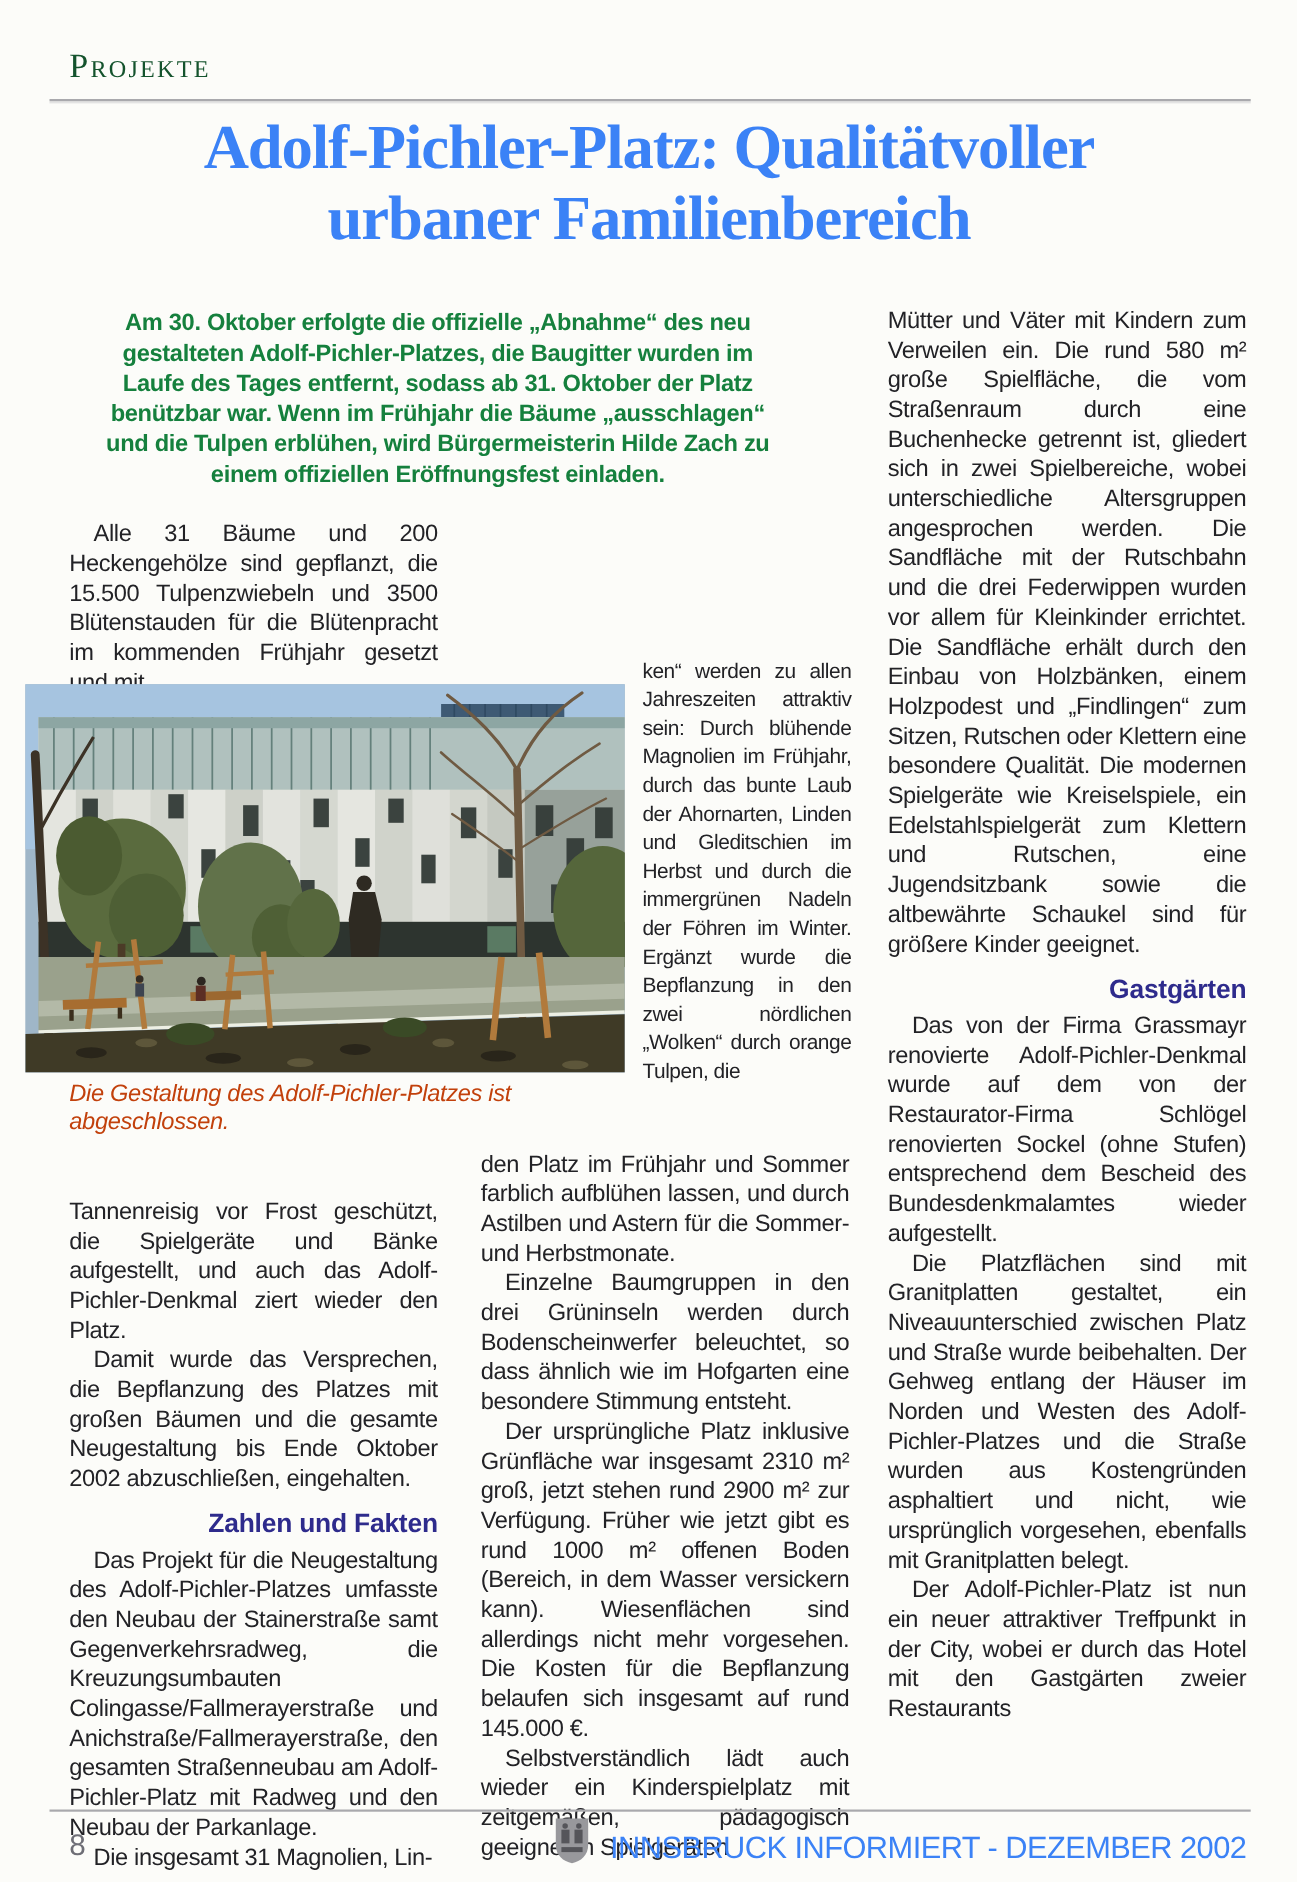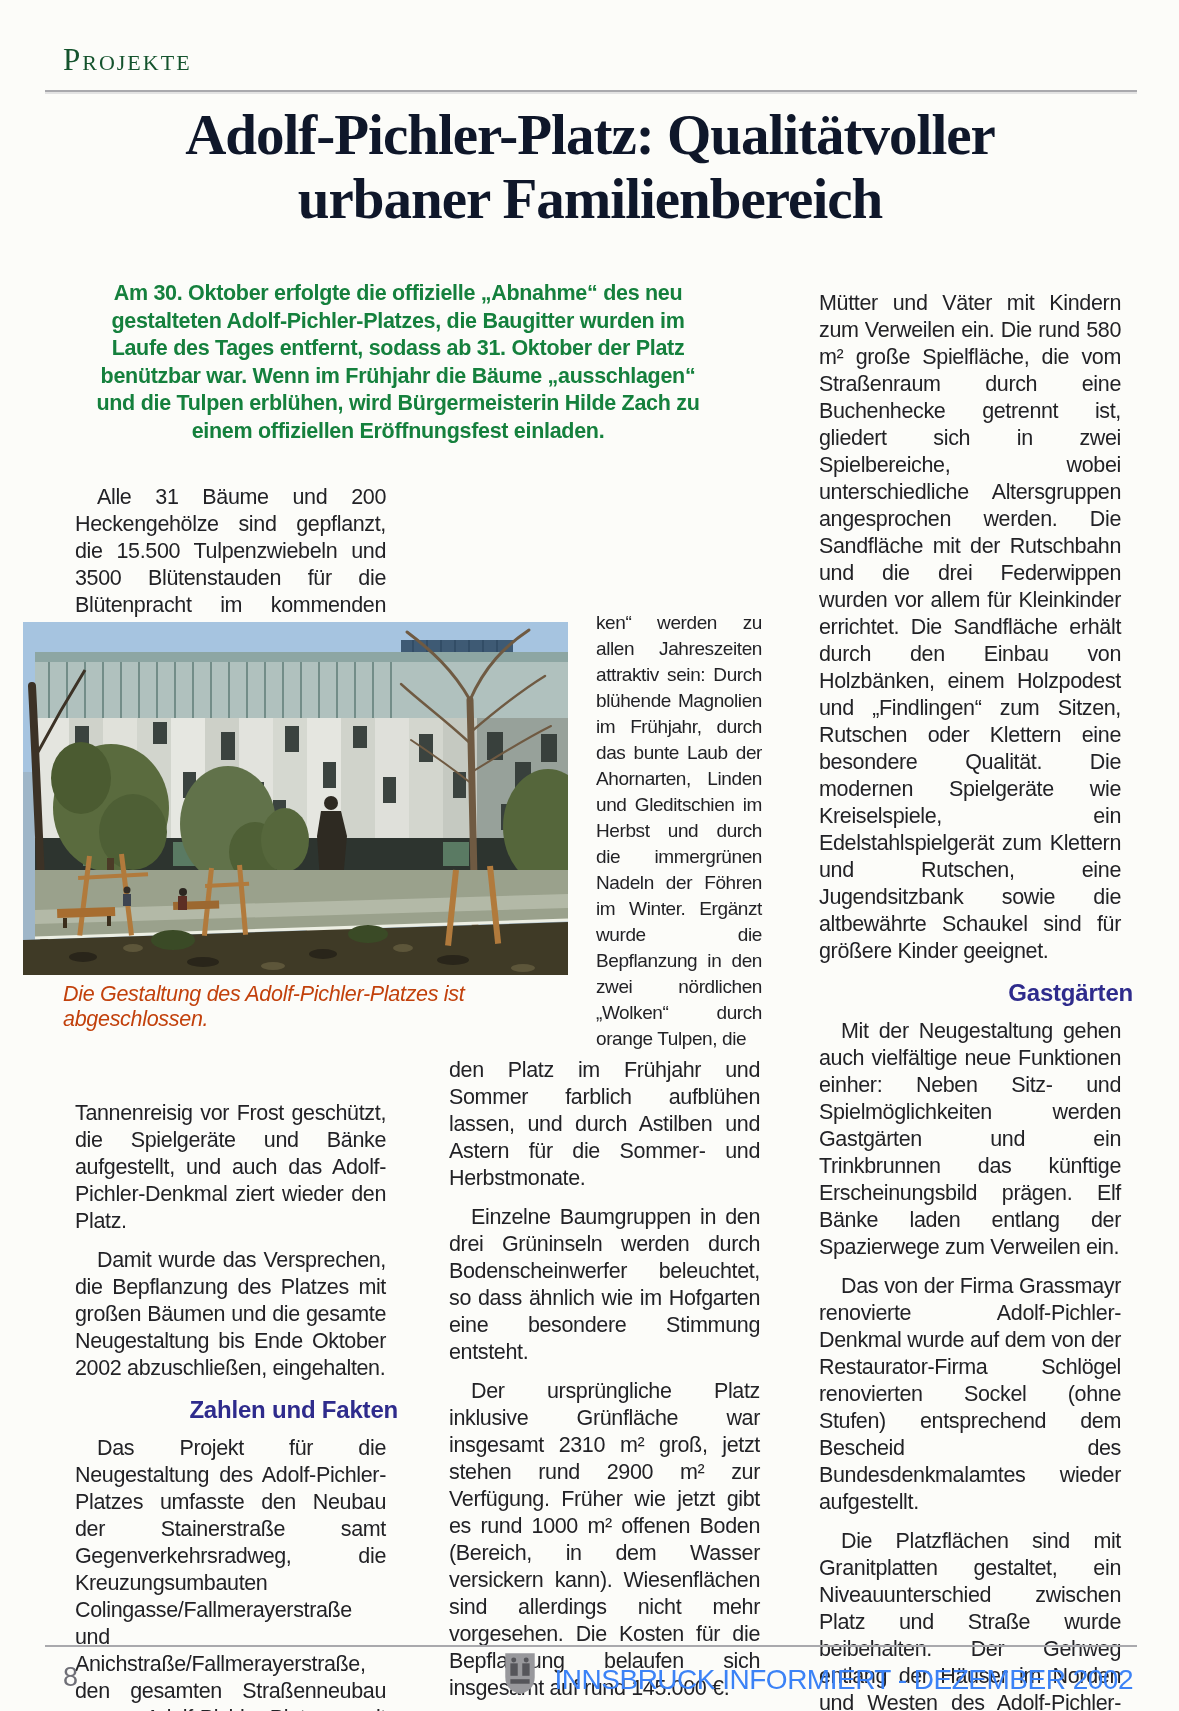--- a/index.html
+++ b/index.html
@@ -13,28 +13,28 @@
     font-family:"Liberation Serif",serif;font-variant:small-caps;
     font-size:31px;letter-spacing:2px;color:#14532d;
   }
   .rule-top{
     position:absolute;left:45px;top:90px;width:1092px;height:0;
     border-top:2px solid #a9a9ad;box-shadow:0 2px 0 rgba(180,180,185,.35);
   }
   .title{
     position:absolute;left:55px;top:103px;width:1070px;text-align:center;
     font-family:"Liberation Serif",serif;font-weight:bold;
-    font-size:57px;line-height:64px;letter-spacing:-1px;color:#0f172a;
+    font-size:57px;line-height:64px;letter-spacing:-1px;color:#3b82f6;
   }
   .lead{
     position:absolute;left:82px;top:280px;width:632px;text-align:center;
     font-weight:bold;font-size:21.5px;line-height:27.5px;letter-spacing:-0.3px;color:#15803d;
   }
   .bodycol{position:absolute;font-size:21.5px;line-height:27px;letter-spacing:-0.35px;text-align:justify;color:#222226;}
-  .bodycol p{margin:12px;}
+  .bodycol p{margin:0;}
   .bodycol p.indent{text-indent:22px;}
   .colhead{
     font-weight:bold;font-size:24px;color:#2e2b8c;text-align:right;
     margin:14px 0 6px 0 !important;text-indent:0 !important;letter-spacing:-0.2px;
   }
   .col1-top{left:63px;top:472px;width:335px;}
   .col2-top{left:437px;top:472px;width:335px;letter-spacing:-0.5px;}
   .col2-narrow{left:584px;top:598px;width:190px;height:455px;font-size:19px;line-height:26px;letter-spacing:-0.4px;}
   .col1-lower{left:63px;top:1088px;width:335px;}
   .col2-lower{left:437px;top:1045px;width:335px;}
@@ -71,21 +71,20 @@
   <div class="lead">Am 30. Oktober erfolgte die offizielle „Abnahme“ des neu gestalteten Adolf-Pichler-Platzes, die Baugitter wurden im Laufe des Tages entfernt, sodass ab 31. Oktober der Platz benützbar war. Wenn im Frühjahr die Bäume „ausschlagen“ und die Tulpen erblühen, wird Bürgermeisterin Hilde Zach zu einem offiziellen Eröffnungsfest einladen.</div>
 
   <div class="bodycol col1-top">
     <p class="indent">Alle 31 Bäume und 200 Heckengehölze sind gepflanzt, die 15.500 Tulpenzwiebeln und 3500 Blütenstauden für die Blütenpracht im kommenden Frühjahr gesetzt und mit</p>
   </div>
 
 
   <div class="bodycol col3">
     <p>Mütter und Väter mit Kindern zum Verweilen ein. Die rund 580 m² große Spielfläche, die vom Straßenraum durch eine Buchenhecke getrennt ist, gliedert sich in zwei Spielbereiche, wobei unterschiedliche Altersgruppen angesprochen werden. Die Sandfläche mit der Rutschbahn und die drei Federwippen wurden vor allem für Kleinkinder errichtet. Die Sandfläche erhält durch den Einbau von Holzbänken, einem Holzpodest und „Findlingen“ zum Sitzen, Rutschen oder Klettern eine besondere Qualität. Die modernen Spielgeräte wie Kreiselspiele, ein Edelstahlspielgerät zum Klettern und Rutschen, eine Jugendsitzbank sowie die altbewährte Schaukel sind für größere Kinder geeignet.</p>
     <p class="colhead">Gastgärten</p>
-    <p class="indent">Mit der Neugestaltung gehen auch vielfältige neue Funktionen einher: Neben Sitz- und Spielmöglichkeiten werden Gastgärten und ein Trinkbrunnen das künftige Erscheinungsbild prägen. Elf Bänke laden entlang der Spazierwege zum Verweilen ein.</p>
     <p class="indent">Das von der Firma Grassmayr renovierte Adolf-Pichler-Denkmal wurde auf dem von der Restaurator-Firma Schlögel renovierten Sockel (ohne Stufen) entsprechend dem Bescheid des Bundesdenkmalamtes wieder aufgestellt.</p>
     <p class="indent">Die Platzflächen sind mit Granitplatten gestaltet, ein Niveauunterschied zwischen Platz und Straße wurde beibehalten. Der Gehweg entlang der Häuser im Norden und Westen des Adolf-Pichler-Platzes und die Straße wurden aus Kostengründen asphaltiert und nicht, wie ursprünglich vorgesehen, ebenfalls mit Granitplatten belegt.</p>
     <p class="indent">Der Adolf-Pichler-Platz ist nun ein neuer attraktiver Treffpunkt in der City, wobei er durch das Hotel mit den Gastgärten zweier Restaurants</p>
 
   </div>
 
   <div class="photo">
     <svg viewBox="0 0 545 353" preserveAspectRatio="none">
 
       <rect x="0" y="0" width="545" height="150" fill="#a6c4e0"></rect>

